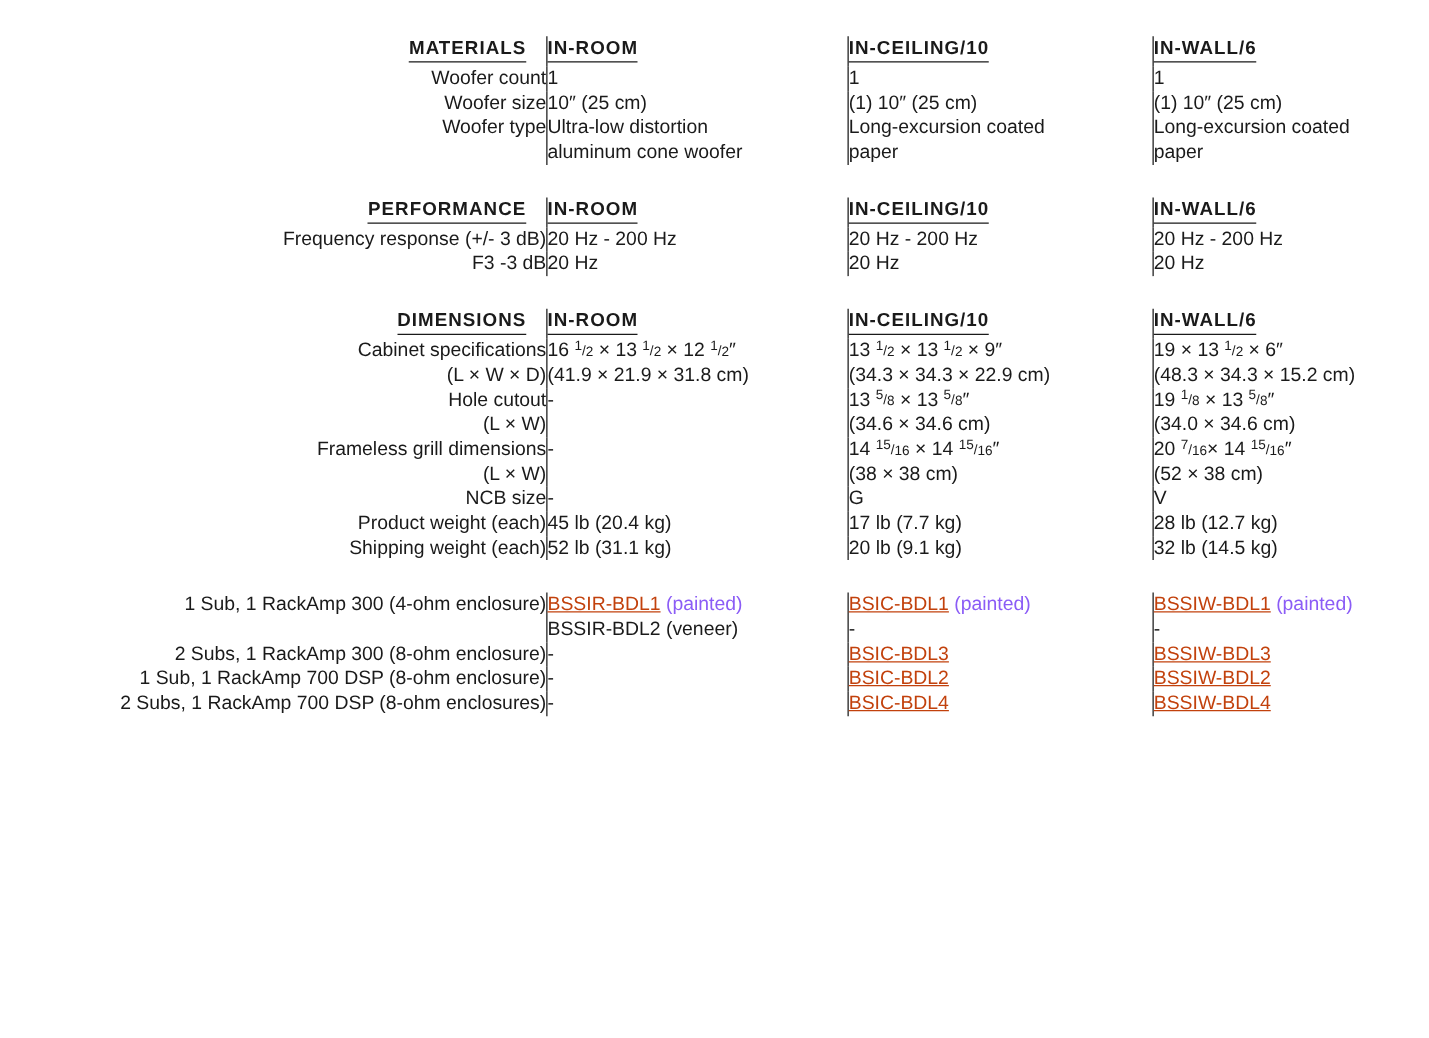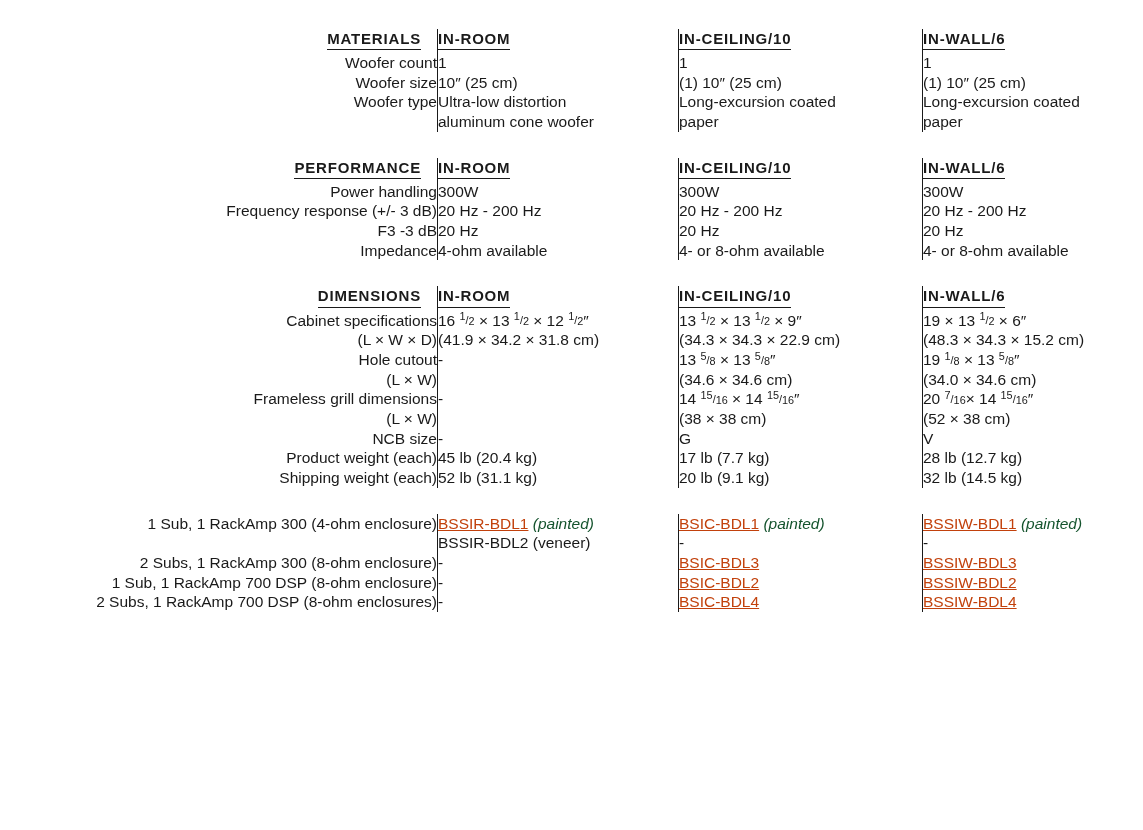--- a/index.html
+++ b/index.html
@@ -70,21 +70,21 @@
     vertical-align: 0.1em;
   }
   .frac sup { font-size: 1em; vertical-align: 0.35em; }
   .frac sub { font-size: 1em; vertical-align: -0.1em; }
 
   .link {
     color: #c2410c;
     text-decoration: underline;
     cursor: pointer;
   }
-  .plain { color: #14532d; font-style: italic; }
+  .plain { color: #8b5cf6; }
   .multi { display: block; }
 </style>
 </head>
 <body>
 
 <table class="spec-table">
   <colgroup>
     <col class="c-label">
       <col class="c-col1">
       <col class="c-col2">
@@ -133,42 +133,30 @@
         <td class="val"></td>
       </tr>
 
   <tr class="hdr">
     <td class="lbl"><span>PERFORMANCE</span></td>
     <td class="val"><span>IN-ROOM</span></td>
     <td class="val"><span>IN-CEILING/10</span></td>
     <td class="val"><span>IN-WALL/6</span></td>
   </tr>
   <tr>
-    <td class="lbl">Power handling</td>
-    <td class="val">300W</td>
-    <td class="val">300W</td>
-    <td class="val">300W</td>
-  </tr>
-  <tr>
     <td class="lbl">Frequency response (+/- 3 dB)</td>
     <td class="val">20 Hz - 200 Hz</td>
     <td class="val">20 Hz - 200 Hz</td>
     <td class="val">20 Hz - 200 Hz</td>
   </tr>
   <tr>
     <td class="lbl">F3 -3 dB</td>
     <td class="val">20 Hz</td>
     <td class="val">20 Hz</td>
     <td class="val">20 Hz</td>
-  </tr>
-  <tr>
-    <td class="lbl">Impedance</td>
-    <td class="val">4-ohm available</td>
-    <td class="val">4- or 8-ohm available</td>
-    <td class="val">4- or 8-ohm available</td>
   </tr>
 
   <tr class="gap">
         <td></td>
         <td class="val"></td>
         <td class="val"></td>
         <td class="val"></td>
       </tr>
 
   <tr class="hdr">
@@ -178,21 +166,21 @@
     <td class="val"><span>IN-WALL/6</span></td>
   </tr>
 
   <tr>
     <td class="lbl">
       <span class="multi">Cabinet specifications</span>
       <span class="sub">(L × W × D)</span>
     </td>
     <td class="val">
       <span class="multi">16 <span class="frac"><sup>1</sup>/<sub>2</sub></span> × 13 <span class="frac"><sup>1</sup>/<sub>2</sub></span> × 12 <span class="frac"><sup>1</sup>/<sub>2</sub></span>″</span>
-      <span class="multi">(41.9 × 34.2 × 31.8 cm)</span>
+      <span class="multi">(41.9 × 21.9 × 31.8 cm)</span>
     </td>
     <td class="val">
       <span class="multi">13 <span class="frac"><sup>1</sup>/<sub>2</sub></span> × 13 <span class="frac"><sup>1</sup>/<sub>2</sub></span> × 9″</span>
       <span class="multi">(34.3 × 34.3 × 22.9 cm)</span>
     </td>
     <td class="val">
       <span class="multi">19 × 13 <span class="frac"><sup>1</sup>/<sub>2</sub></span> × 6″</span>
       <span class="multi">(48.3 × 34.3 × 15.2 cm)</span>
     </td>
   </tr>

